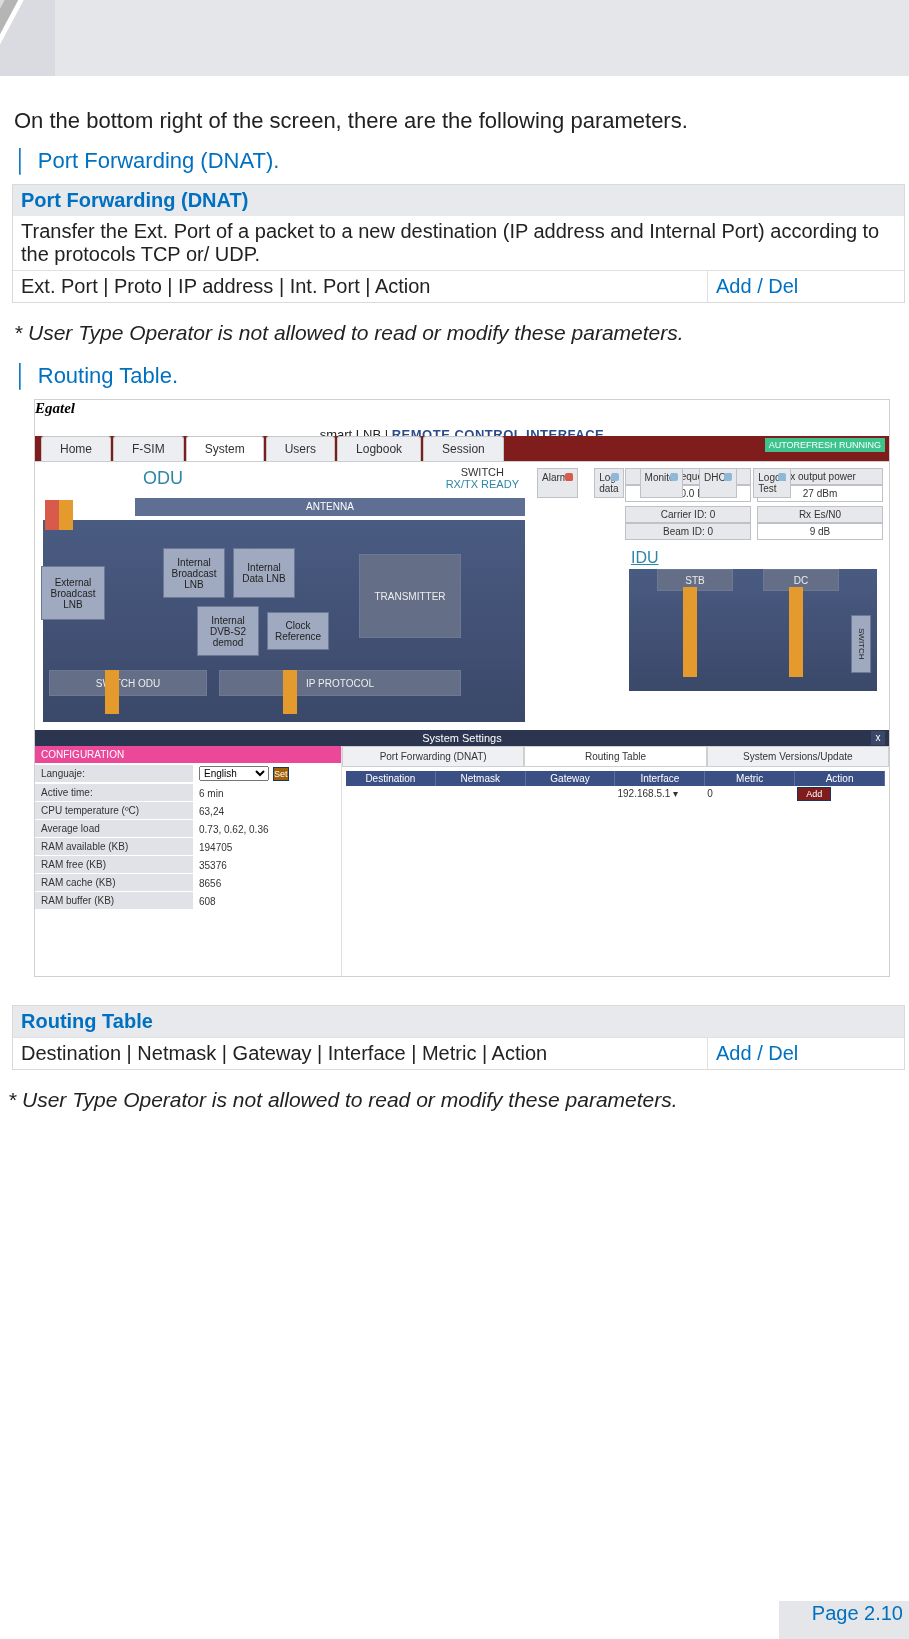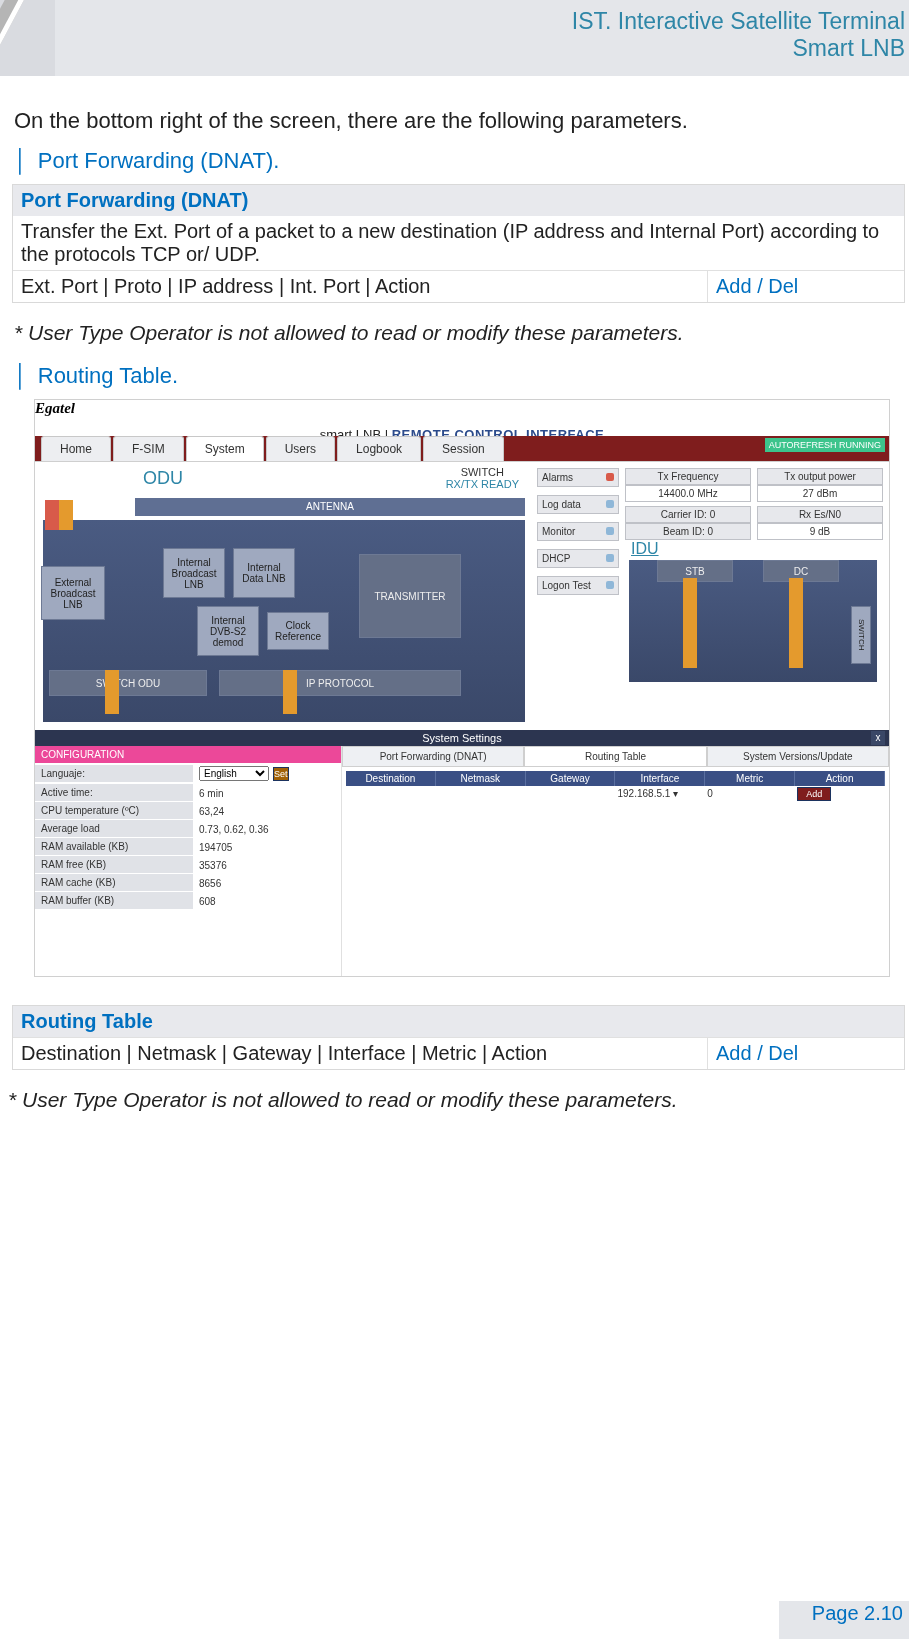--- a/index.html
+++ b/index.html
@@ -51,26 +51,26 @@
   .odutitle{color:var(--teal);font-size:18px;position:absolute;left:108px;top:6px;}
   .status{position:absolute;right:14px;top:4px;text-align:center;font-size:11px;line-height:1.1;}
   .status .s1{color:#333;}
   .status .s2{color:#2e86a7;}
   .antband{position:absolute;left:100px;right:8px;top:36px;height:18px;background:#5f6f93;color:#fff;text-align:center;font-size:10px;line-height:18px;}
   .oduboard{position:absolute;left:8px;right:8px;top:58px;bottom:8px;background:linear-gradient(#4a5b82,#3a4869);}
   .chip{position:absolute;background:#9fa9bf;border:1px solid #6d7994;color:#222;font-size:10px;text-align:center;display:flex;align-items:center;justify-content:center;line-height:1.1;padding:2px;}
   .chipdark{background:#646f87;color:#eee;}
   .vbar{position:absolute;width:14px;background:#e49a2d;}
   .vbar.red{background:#d85a4a;}
-  .sidecol{width:82px;padding:6px 4px 0 4px;display:flex;flex-direction:column;gap:8px;}
+  .sidecol{width:82px;padding:6px 4px 0 4px;display:flex;flex-direction:row;gap:16px;}
   .sbtn{background:#e7e8ec;border:1px solid #bfc1c7;font-size:10px;padding:3px 4px;text-align:left;position:relative;}
   .sbtn .dot{position:absolute;right:4px;top:4px;width:8px;height:8px;border-radius:2px;}
   .infochip{background:#e7e8ec;border:1px solid #bfc1c7;font-size:10px;text-align:center;padding:2px;}
   .infoval{background:#fff;border:1px solid #bfc1c7;font-size:10px;text-align:center;padding:2px;}
-  .idutitle{color:var(--teal);font-size:16px;margin:0 0 2px 6px;text-decoration:underline;}
+  .idutitle{color:var(--teal);font-size:16px;margin:9px 0 2px 6px;text-decoration:underline;}
   .iduboard{margin:0 6px 8px 4px;height:122px;background:linear-gradient(#4a5b82,#3a4869);position:relative;}
   
   .sysbar{background:#2c3550;color:#fff;text-align:center;font-size:11px;padding:2px;position:relative;}
   .sysbar .x{position:absolute;right:4px;top:1px;background:#3a4766;color:#fff;width:14px;height:14px;font-size:10px;text-align:center;line-height:14px;}
   .settings{display:flex;height:230px;}
   .confcol{width:306px;border-right:1px solid #e0e0e0;}
   .confhead{background:#ec4899;color:#fff;font-size:10px;padding:3px 6px;}
   .confrow{display:flex;font-size:10px;align-items:center;}
   .confrow .lbl{width:146px;background:#e0e2e7;padding:3px 6px;border-bottom:1px solid #fff;}
   .confrow .val{flex:1;padding:3px 6px;}
@@ -91,24 +91,20 @@
   .footbar{position:absolute;bottom:0;right:0;width:130px;height:38px;background:#e4e6ea;}
 </style>
 </head>
 <body>
 
 <div class="page">
   <div class="topband">
     <div class="logo-slash">
         <div class="bar"></div>
       </div>
-    <div class="hdr-right">
-      <div class="hdr-l1">IST. Interactive Satellite Terminal</div>
-      <div class="hdr-l2">Smart LNB</div>
-    </div>
   </div>
 
   <div class="content">
     <p class="body">On the bottom right of the screen, there are the following parameters.</p>
 
     <div class="pipe-head">
       <span class="bar">│</span><span>Port Forwarding (DNAT).</span>
     </div>
 
     <div class="tbox">

